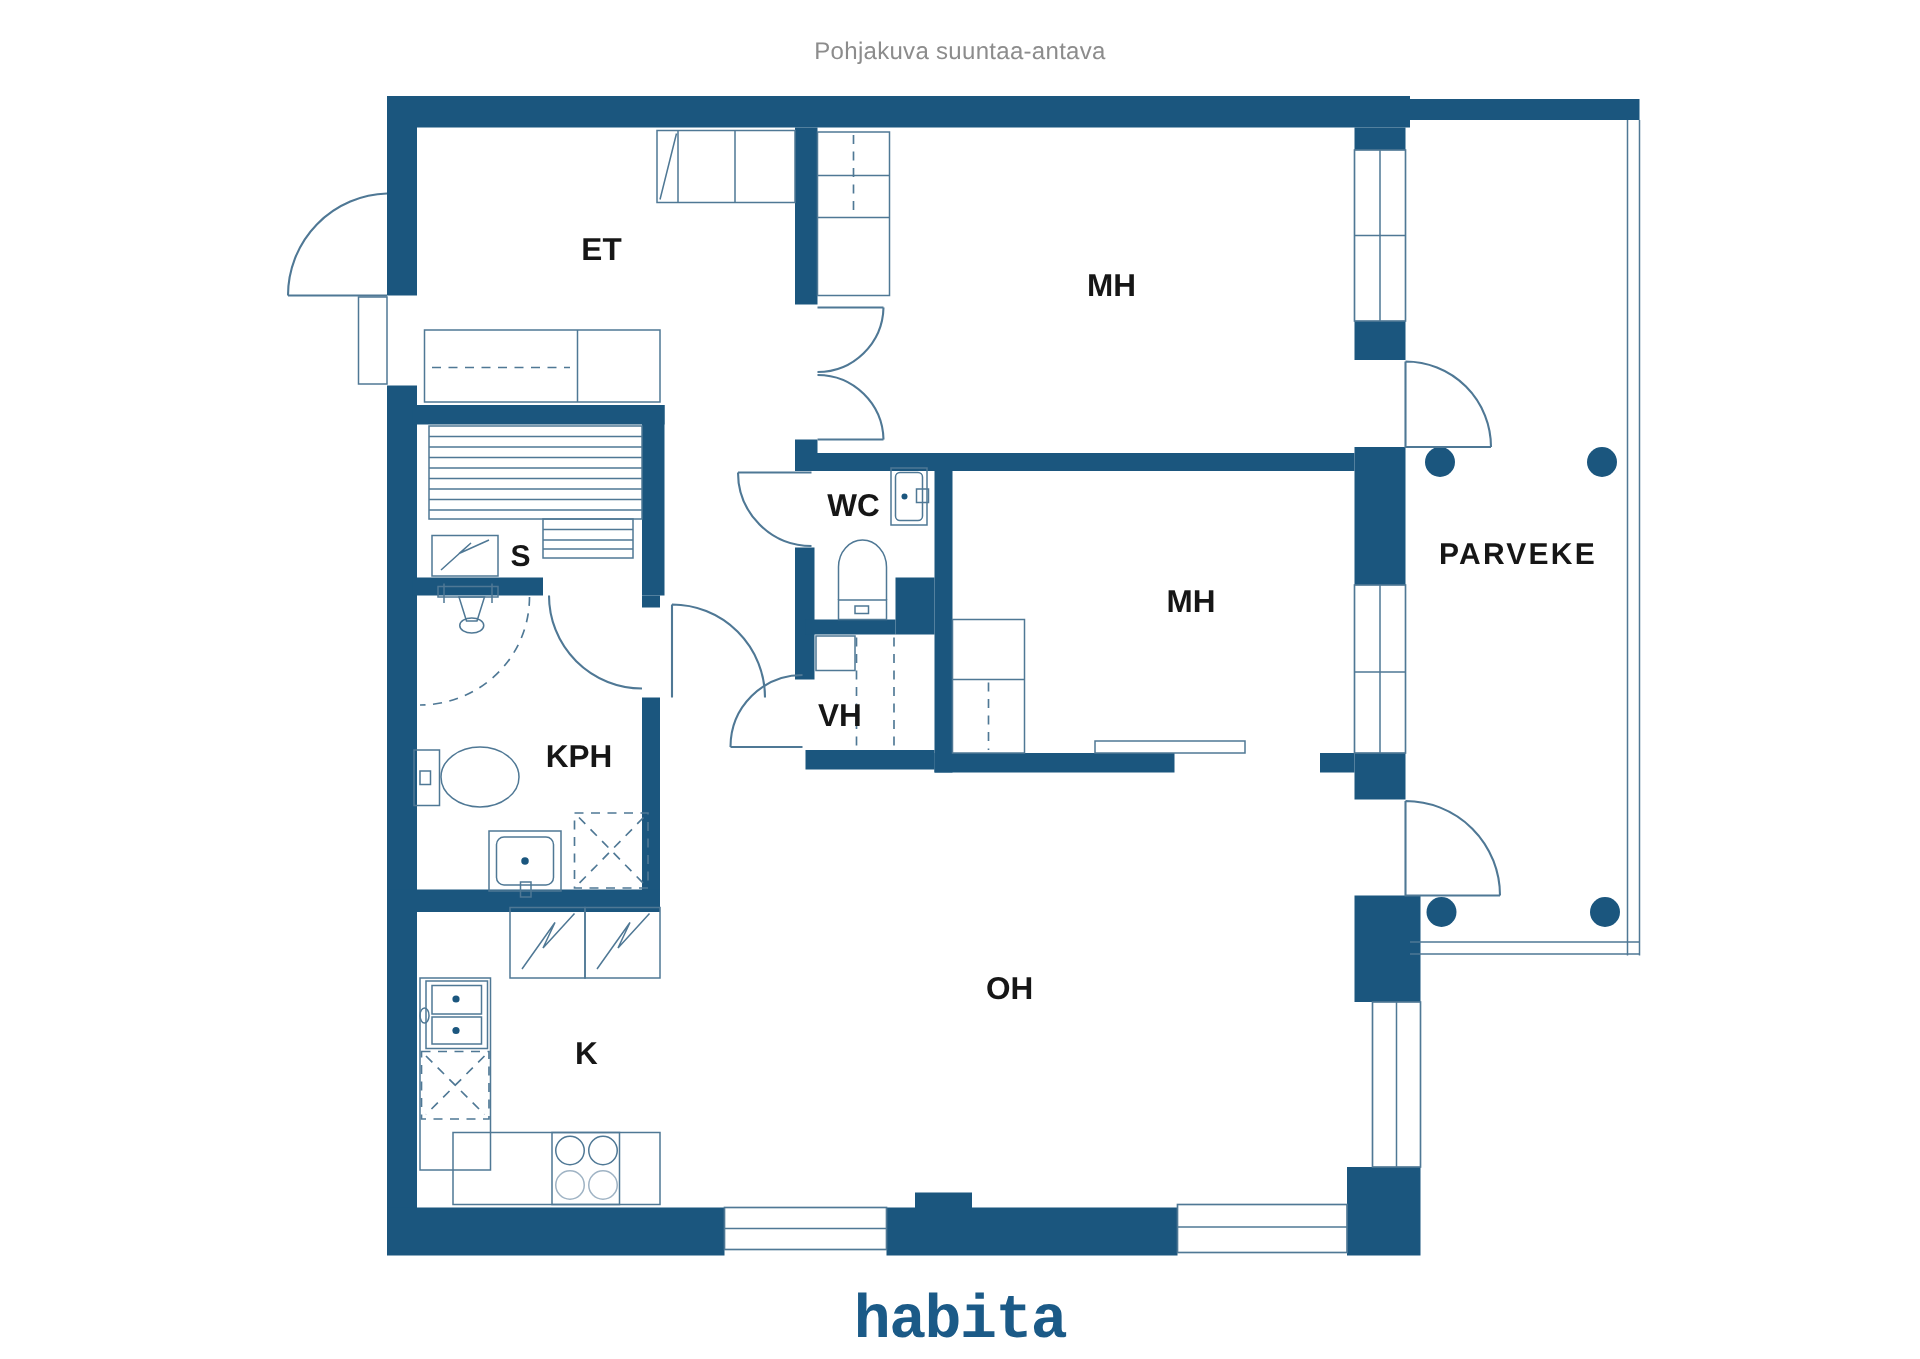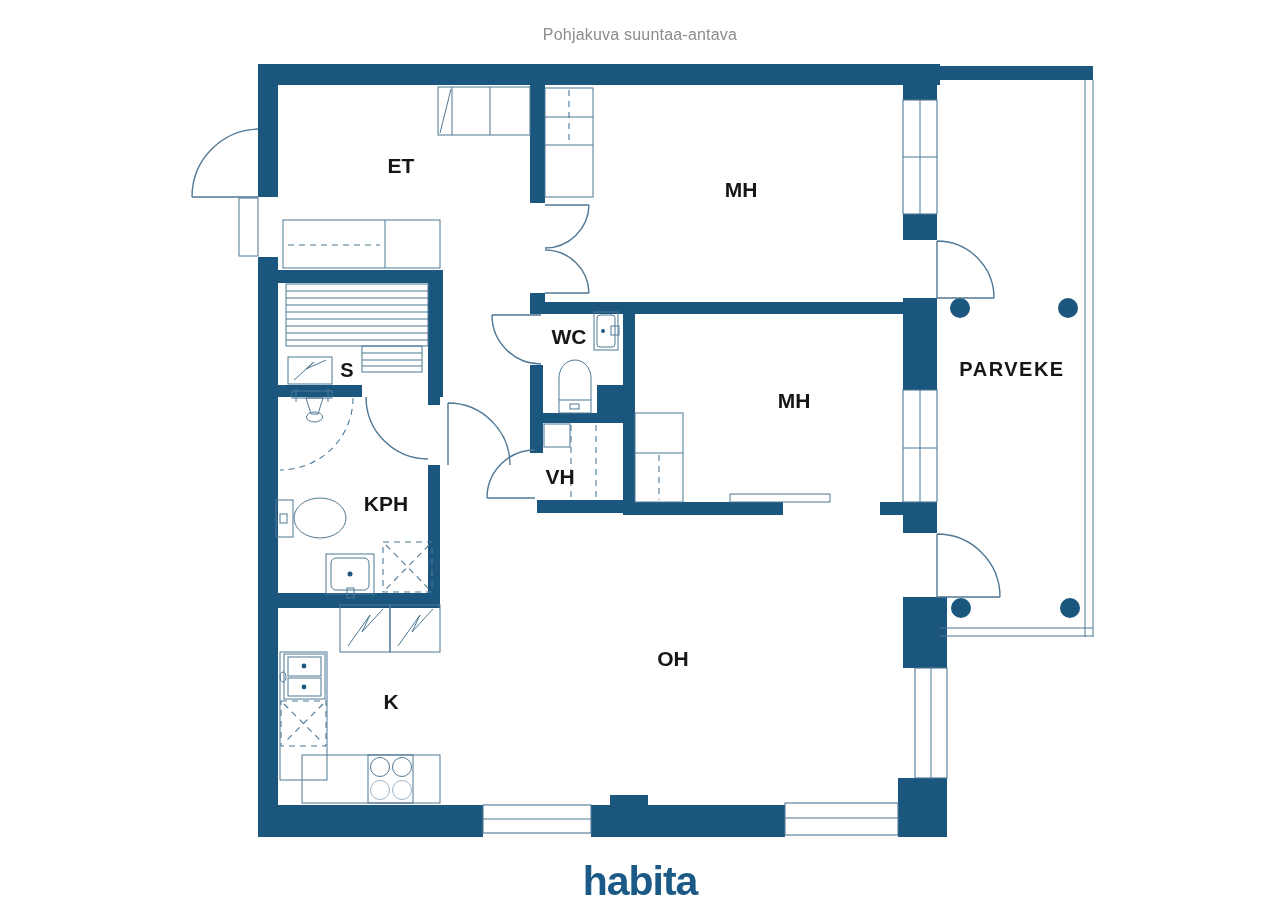--- a/index.html
+++ b/index.html
@@ -2,21 +2,21 @@
 <html><head>
 <meta charset="utf-8">
 <style>
   html,body{margin:0;padding:0;background:#ffffff;}
   .canvas{position:relative;width:1280px;height:906px;background:#ffffff;overflow:hidden;
           font-family:"Liberation Sans",sans-serif;}
   .plan-title{position:absolute;top:26px;left:0;width:100%;text-align:center;
               color:#8C8C8C;font-size:16px;letter-spacing:.2px;}
   .brand{position:absolute;top:858px;left:0;width:100%;text-align:center;
          color:#1B5A87;font-size:41px;font-weight:bold;letter-spacing:-1px;
-         font-family:Liberation Sans, sans-serif;}
+         font-family:Liberation Mono, monospace;}
   svg{position:absolute;left:0;top:0;}
   .wall{fill:#1B567E;stroke:none;}
   .thin{stroke:#4F7895;stroke-width:1.4;fill:none;}
   .thin2{stroke:#4F7895;stroke-width:1;fill:none;}
   .lite{stroke:#9FB3C4;stroke-width:1;fill:none;}
   .dash{stroke:#4F7895;stroke-width:1.1;fill:none;stroke-dasharray:6 5;}
   .winframe{fill:#ffffff;stroke:#4F7895;stroke-width:1.1;}
   .dot{fill:#1B567E;stroke:none;}
   .lbl{font-family:"Liberation Sans",sans-serif;font-weight:700;font-size:21px;
        fill:#161616;text-anchor:middle;}

